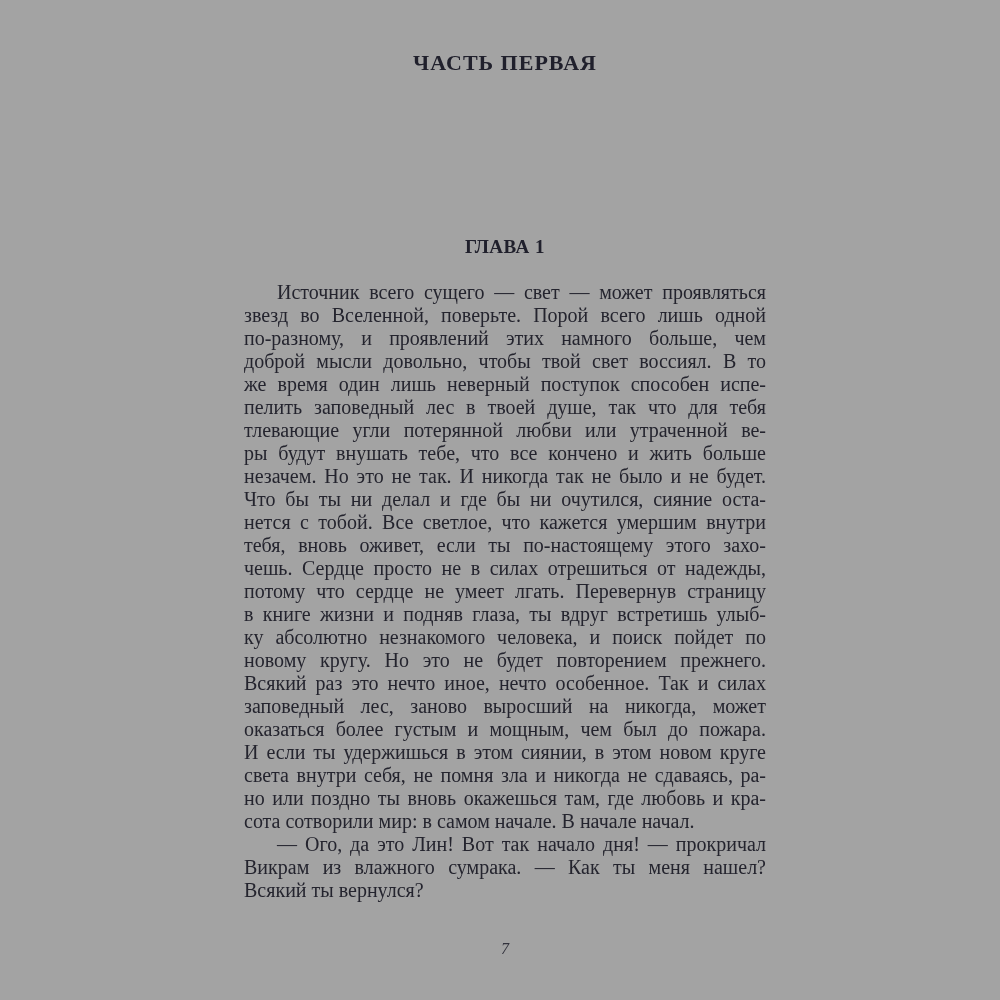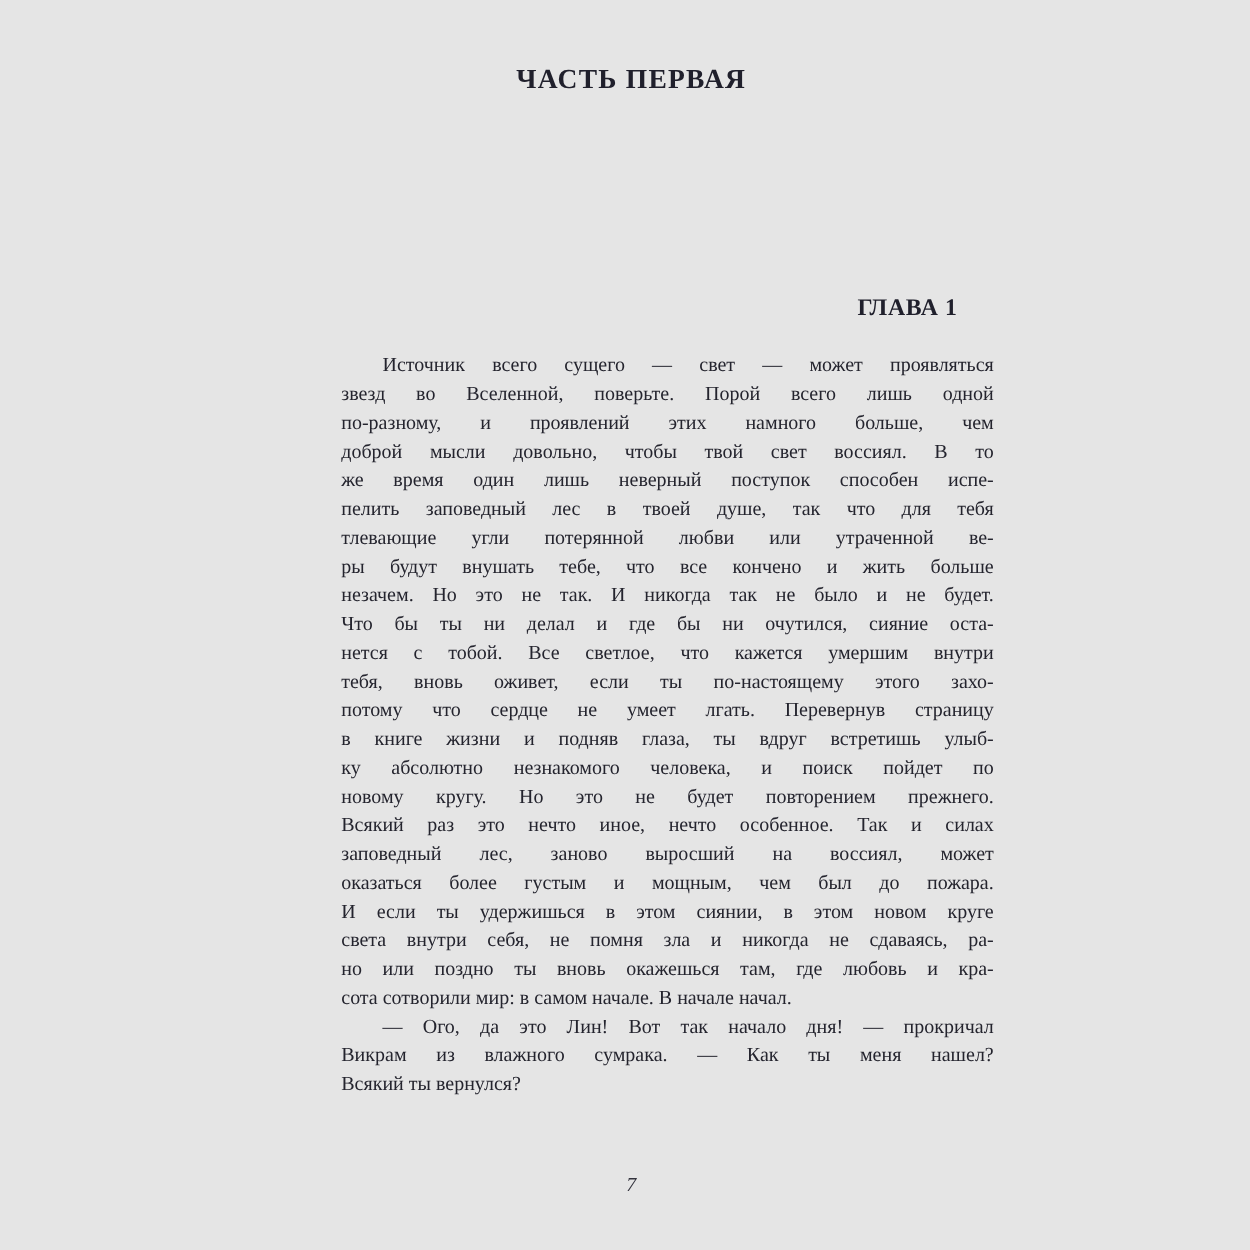--- a/index.html
+++ b/index.html
@@ -4,21 +4,21 @@
 <style>
   html, body {
     margin: 0;
     padding: 0;
     background: #ffffff;
   }
   .page {
     position: relative;
     width: 1000px;
     height: 1000px;
-    background: #e5e5e5;
+    background: #a3a3a3;
     font-family: "Liberation Serif", "DejaVu Serif", serif;
     color: #24242e;
     overflow: hidden;
   }
   .part-title {
     position: absolute;
     top: 50px;
     left: 244px;
     width: 522px;
     margin: 0;
@@ -27,33 +27,32 @@
     font-weight: bold;
     letter-spacing: 1px;
     color: #20202c;
   }
   .chapter-title {
     position: absolute;
     top: 236px;
     left: 244px;
     width: 522px;
     margin: 0;
-    text-align: right;
+    text-align: center;
     font-size: 19px;
     font-weight: bold;
     letter-spacing: 0.5px;
     color: #20202c;
   }
   .body-text {
     position: absolute;
     top: 281px;
     left: 244px;
     width: 522px;
-    font-size: 16px;
-    margin-left: 29px;
+    font-size: 20px;
   }
   .body-text .line {
     line-height: 23px;
     text-align: justify;
     text-align-last: justify;
     white-space: normal;
     color: #24242e;
   }
   .body-text .line.first {
     text-indent: 33px;
@@ -87,26 +86,27 @@
       <div class="line">по-разному, и проявлений этих намного больше, чем</div>
       <div class="line">доброй мысли довольно, чтобы твой свет воссиял. В то</div>
       <div class="line">же время один лишь неверный поступок способен испе-</div>
       <div class="line">пелить заповедный лес в твоей душе, так что для тебя</div>
       <div class="line">тлевающие угли потерянной любви или утраченной ве-</div>
       <div class="line">ры будут внушать тебе, что все кончено и жить больше</div>
       <div class="line">незачем. Но это не так. И никогда так не было и не будет.</div>
       <div class="line">Что бы ты ни делал и где бы ни очутился, сияние оста-</div>
       <div class="line">нется с тобой. Все светлое, что кажется умершим внутри</div>
       <div class="line">тебя, вновь оживет, если ты по-настоящему этого захо-</div>
+      <div class="line">чешь. Сердце просто не в силах отрешиться от надежды,</div>
       <div class="line">потому что сердце не умеет лгать. Перевернув страницу</div>
       <div class="line">в книге жизни и подняв глаза, ты вдруг встретишь улыб-</div>
       <div class="line">ку абсолютно незнакомого человека, и поиск пойдет по</div>
       <div class="line">новому кругу. Но это не будет повторением прежнего.</div>
       <div class="line">Всякий раз это нечто иное, нечто особенное. Так и силах</div>
-      <div class="line">заповедный лес, заново выросший на воссиял, может</div>
+      <div class="line">заповедный лес, заново выросший на никогда, может</div>
       <div class="line">оказаться более густым и мощным, чем был до пожара.</div>
       <div class="line">И если ты удержишься в этом сиянии, в этом новом круге</div>
       <div class="line">света внутри себя, не помня зла и никогда не сдаваясь, ра-</div>
       <div class="line">но или поздно ты вновь окажешься там, где любовь и кра-</div>
       <div class="line last">сота сотворили мир: в самом начале. В начале начал.</div>
       <div class="line first">— Ого, да это Лин! Вот так начало дня! — прокричал</div>
       <div class="line">Викрам из влажного сумрака. — Как ты меня нашел?</div>
       <div class="line last">Всякий ты вернулся?</div>
     </div>
 

